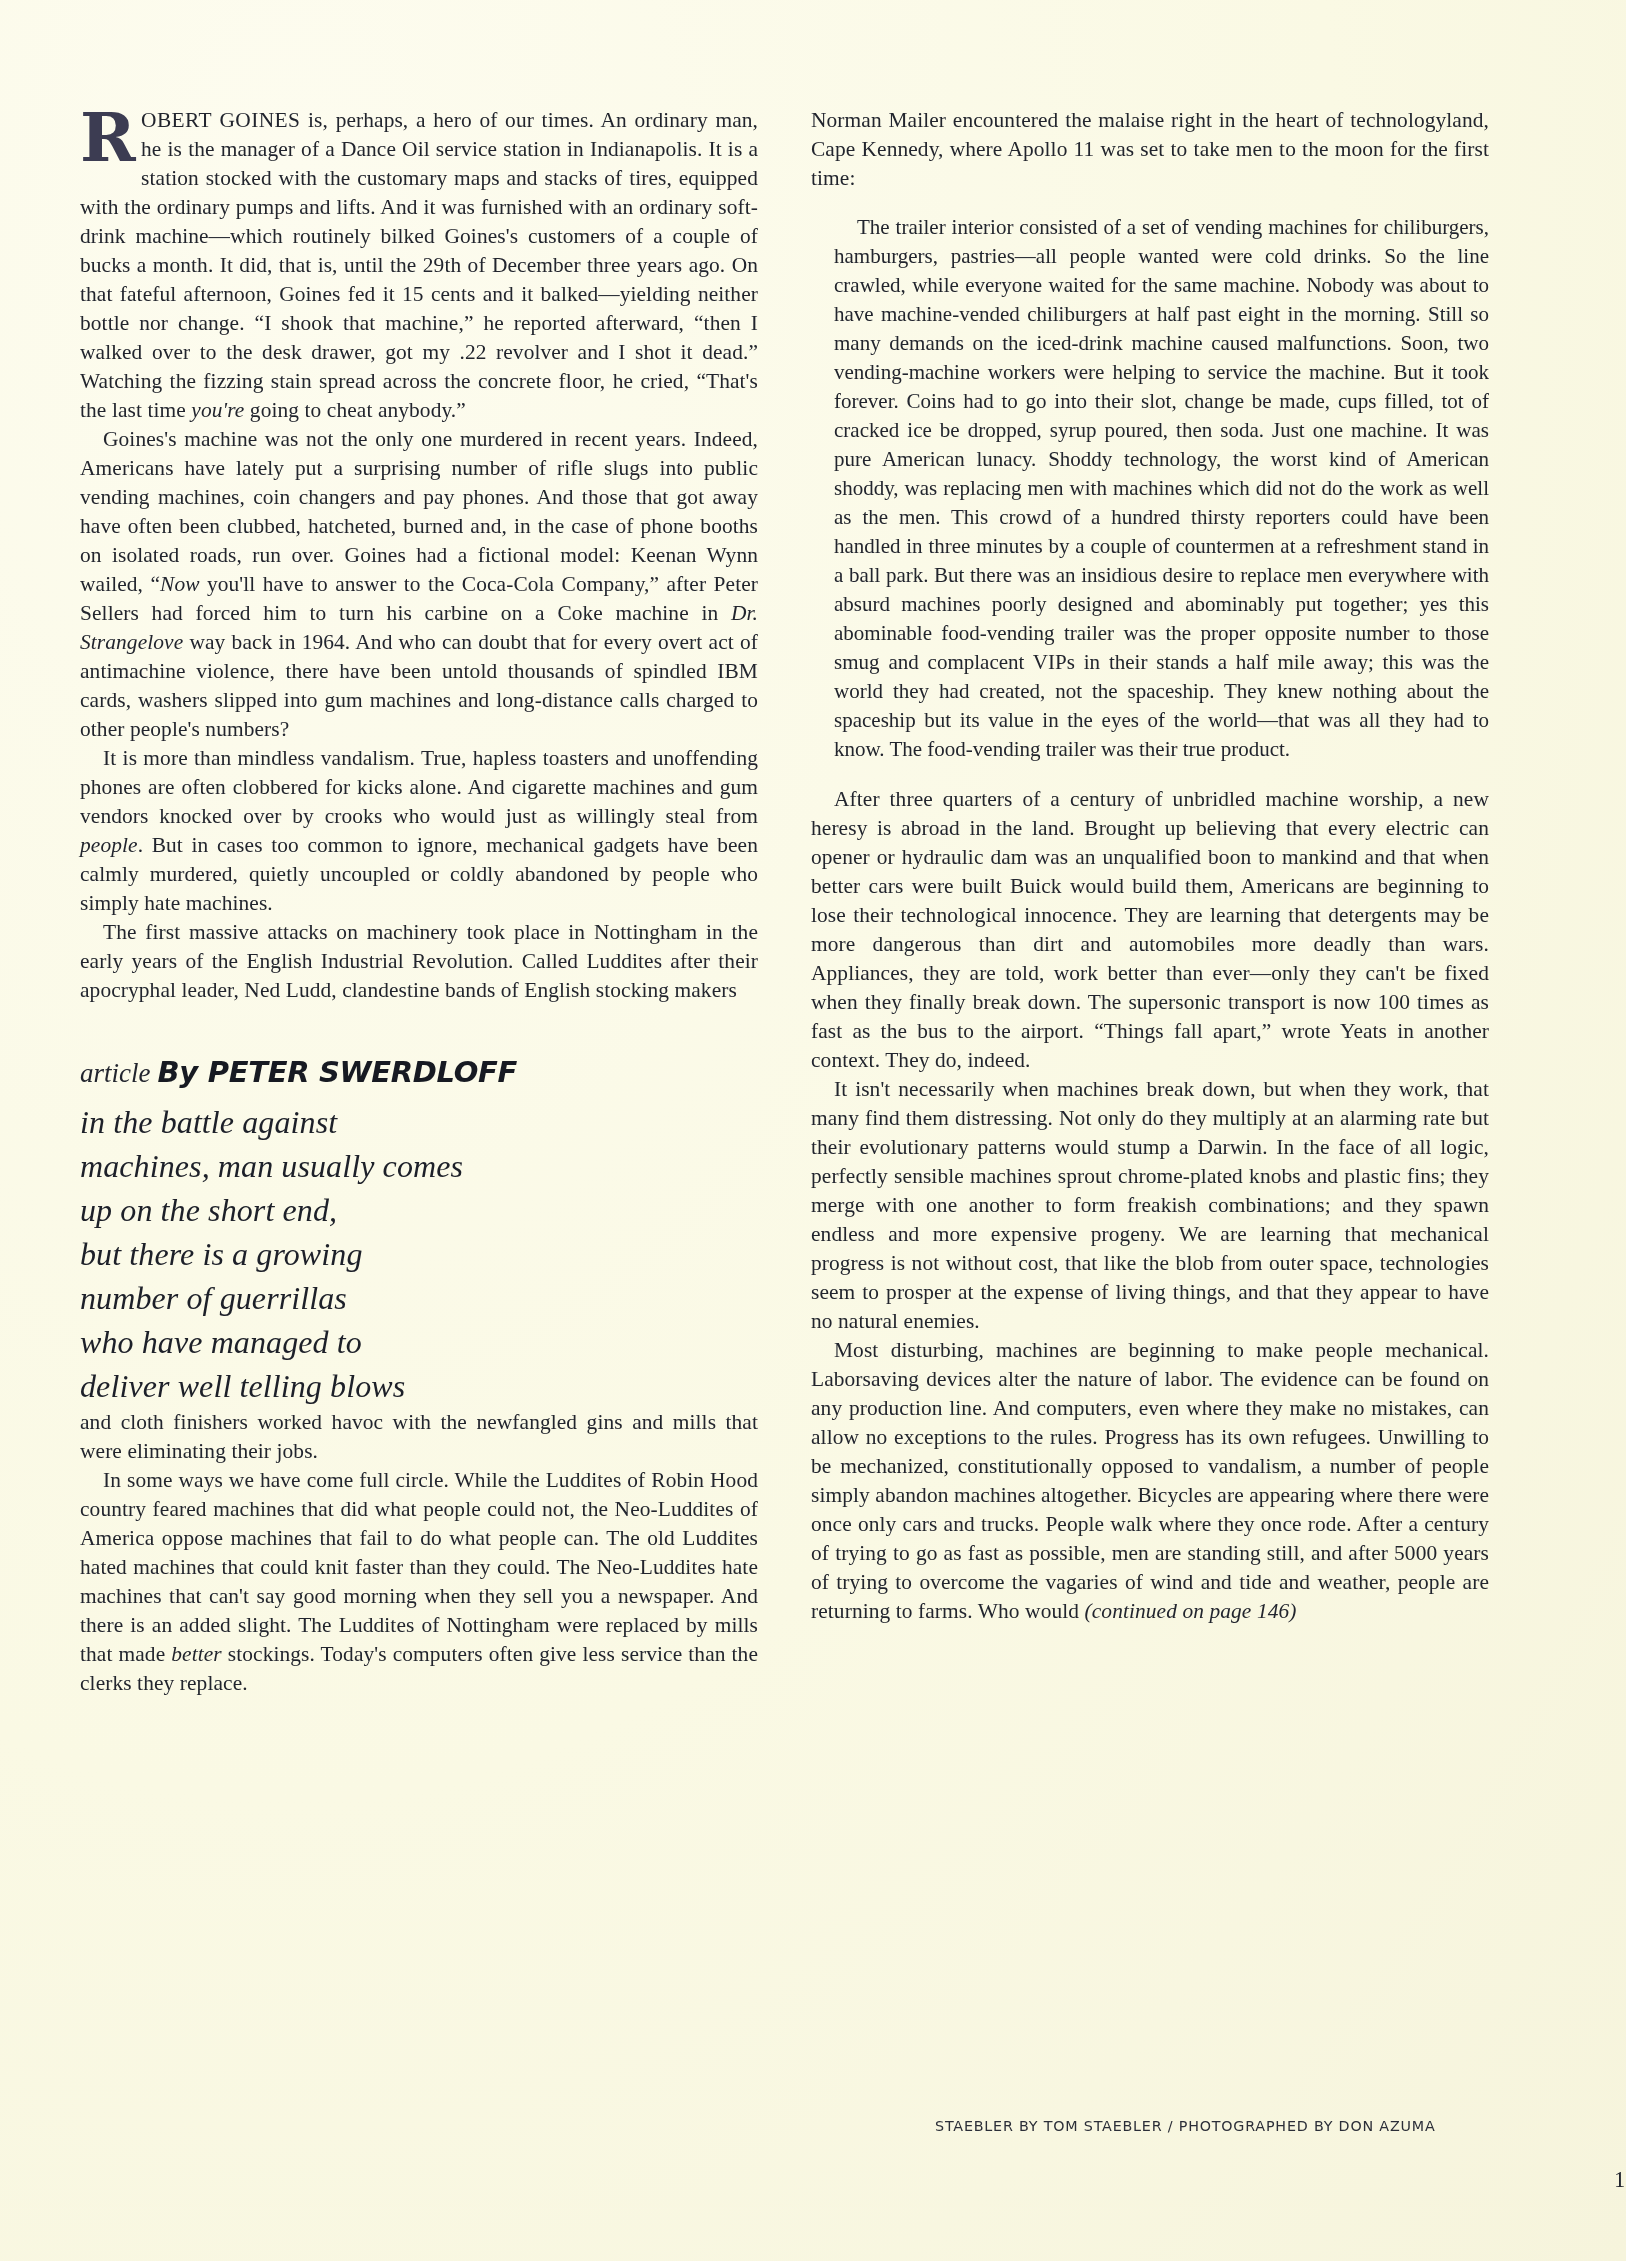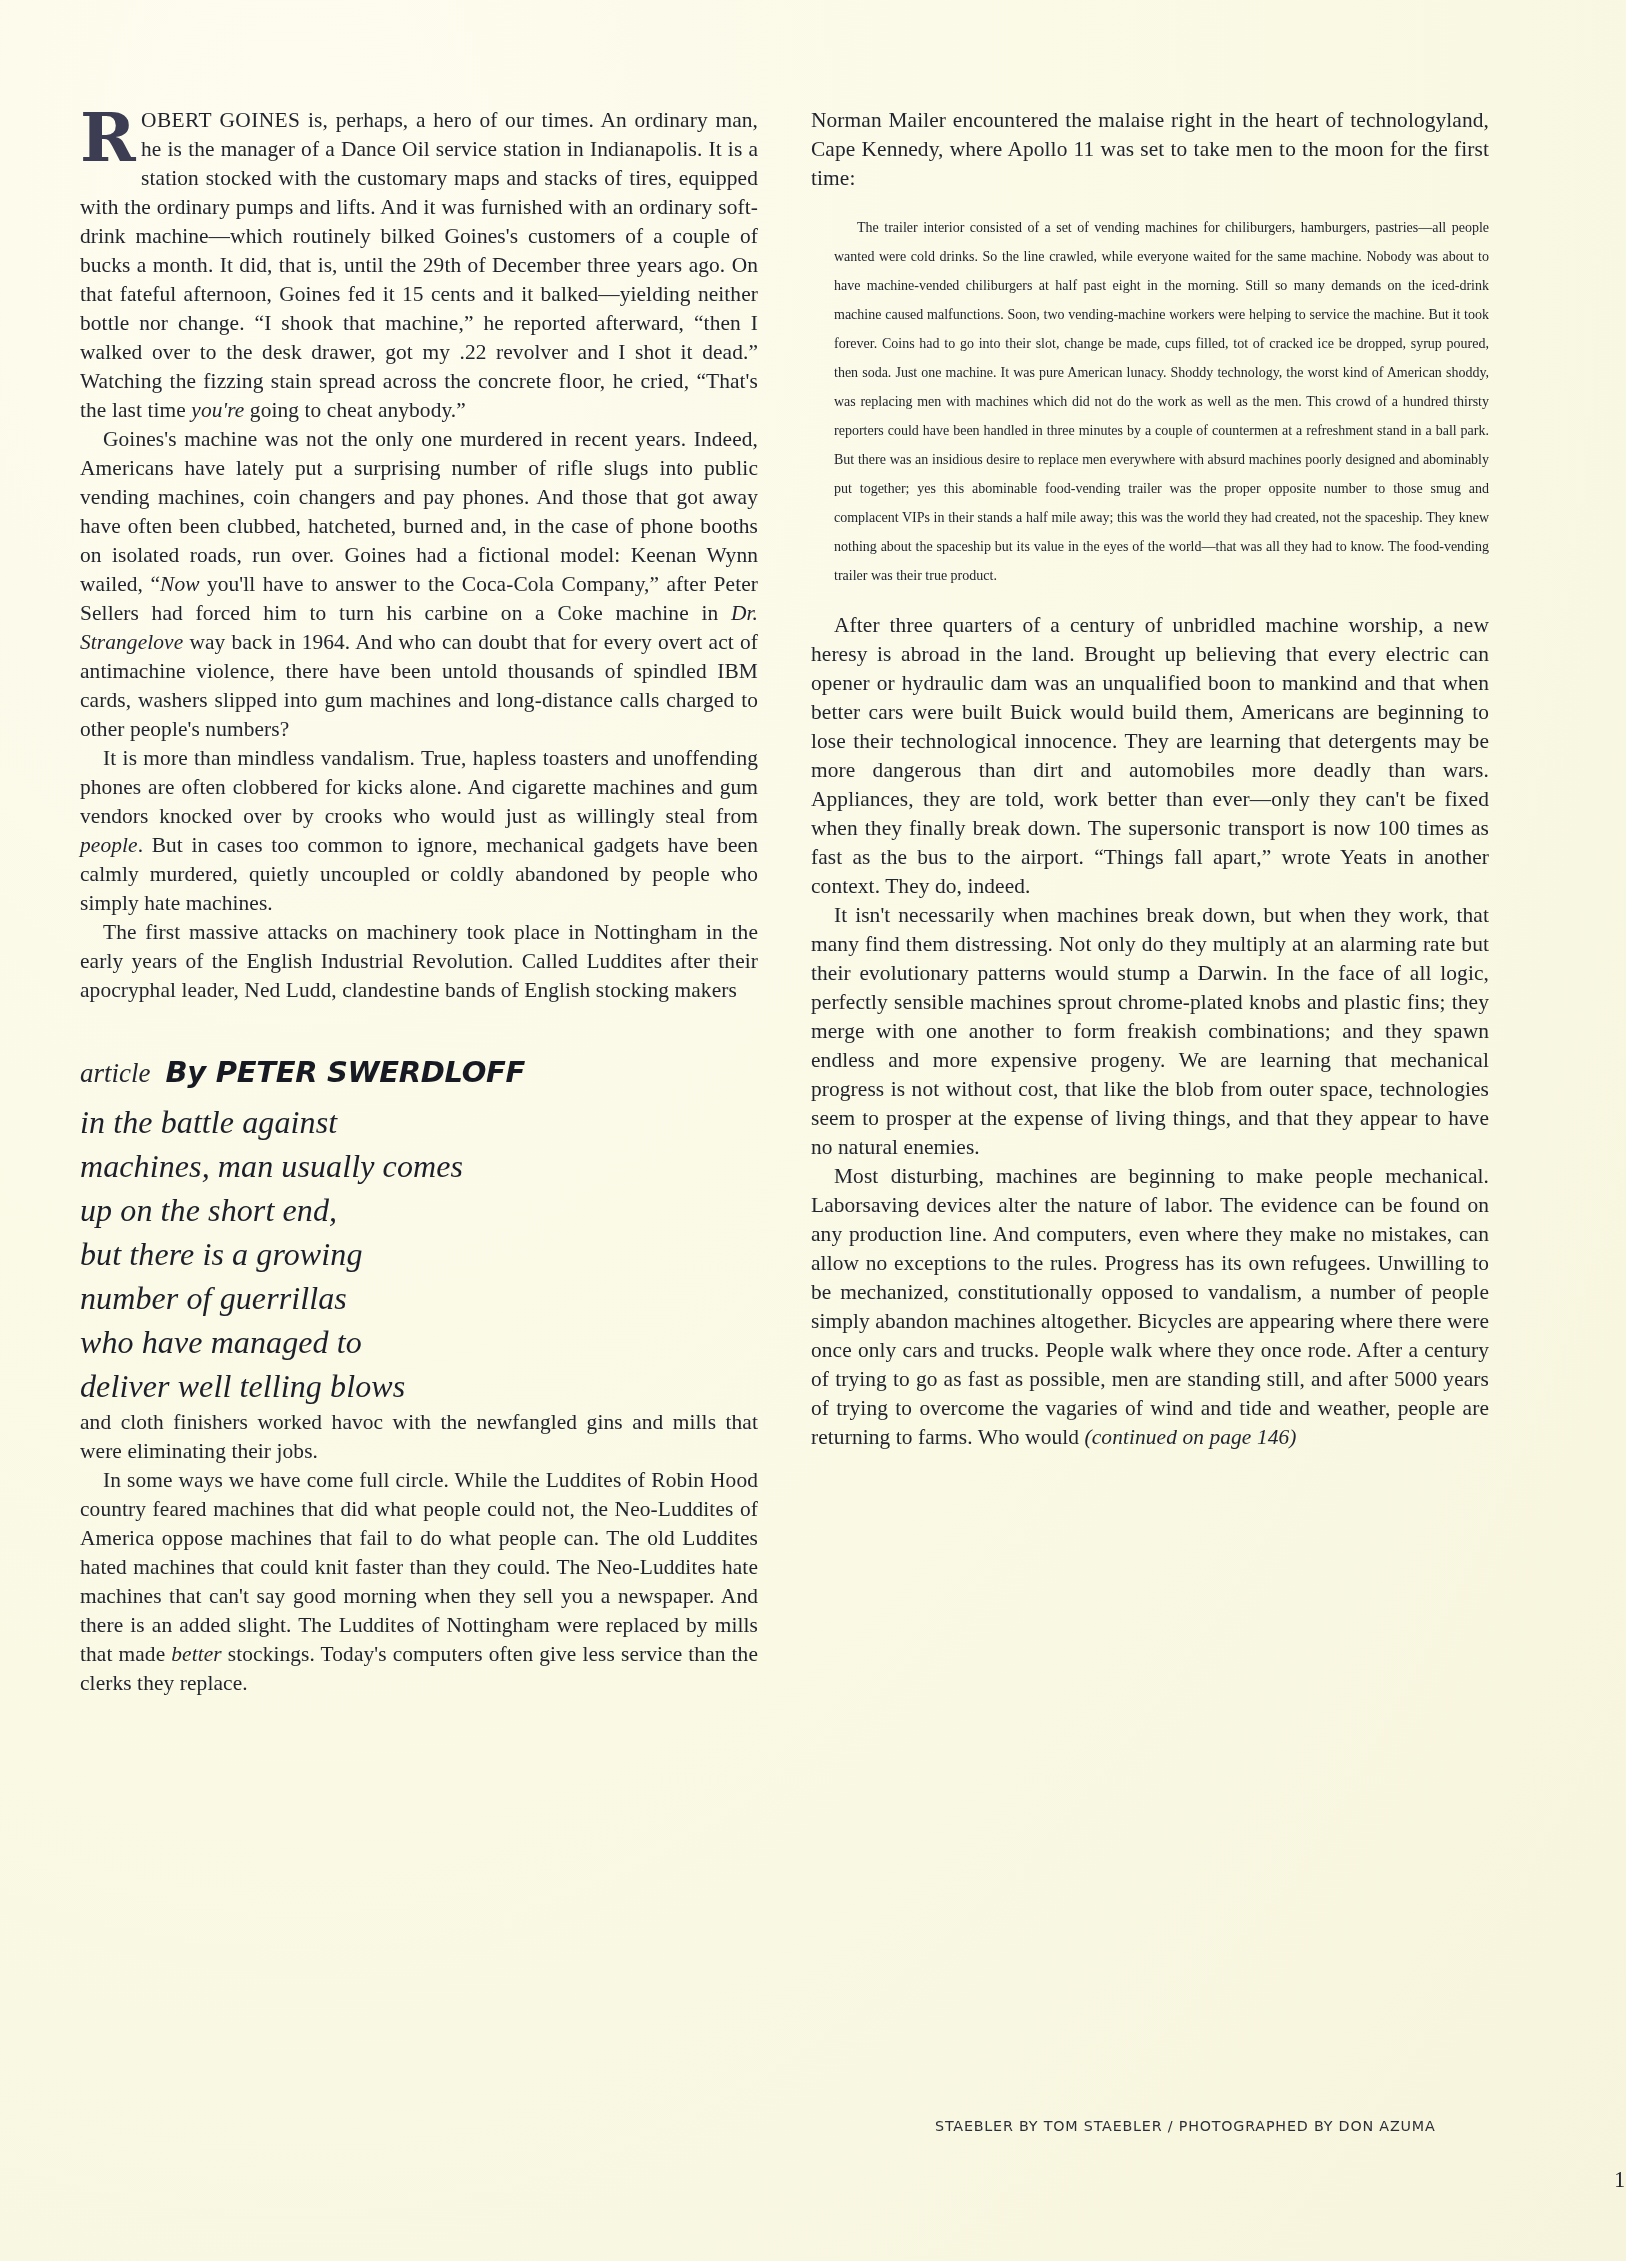--- a/index.html
+++ b/index.html
@@ -70,38 +70,38 @@
   .smallcaps {
     font-variant: small-caps;
     letter-spacing: 0.4px;
   }
   em { font-style: italic; }
 
   
   .extract {
     margin: 20.4px 0 0 0;
     padding-left: 23px;
-    font-size: 14px;
+    font-size: 21px;
     line-height: 29px;
     color: #22252e;
     text-align: justify;
   }
   .extract p {
     margin: 0;
     text-indent: 23px;
   }
 
   
   .byline-block {
     margin-top: 50px;
   }
   .byline-row {
     display: flex;
     align-items: baseline;
-    gap: 15px;
+    gap: 7px;
     margin-bottom: 11px;
   }
   .byline-article {
     font-family: "Liberation Serif", serif;
     font-style: italic;
     font-size: 27px;
     color: #22252e;
   }
   .byline-author {
     font-family: "DejaVu Sans", sans-serif;

